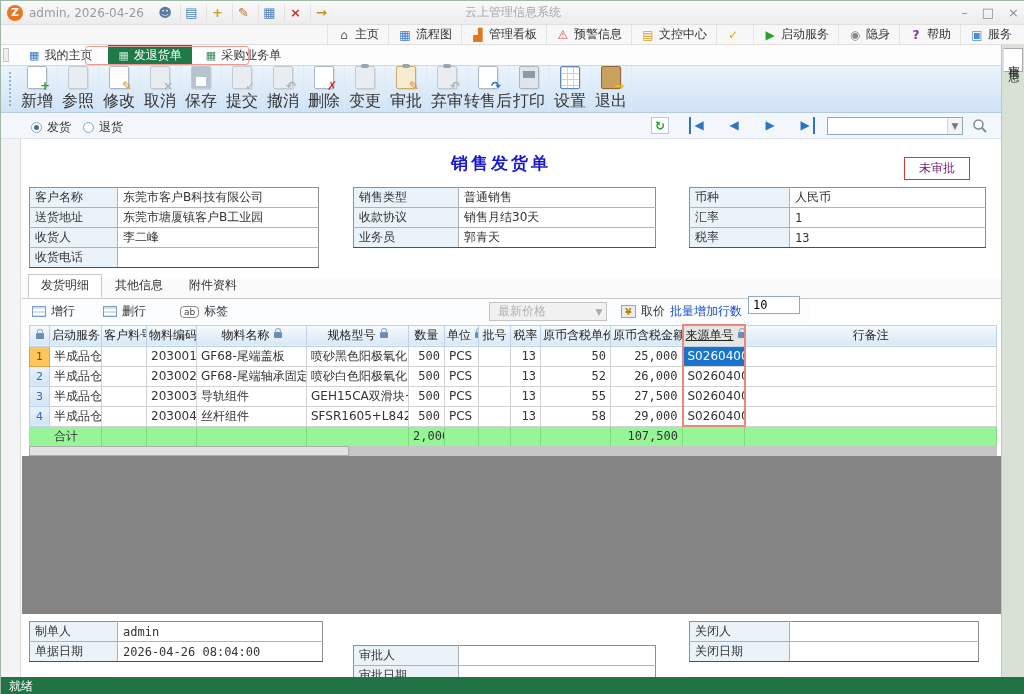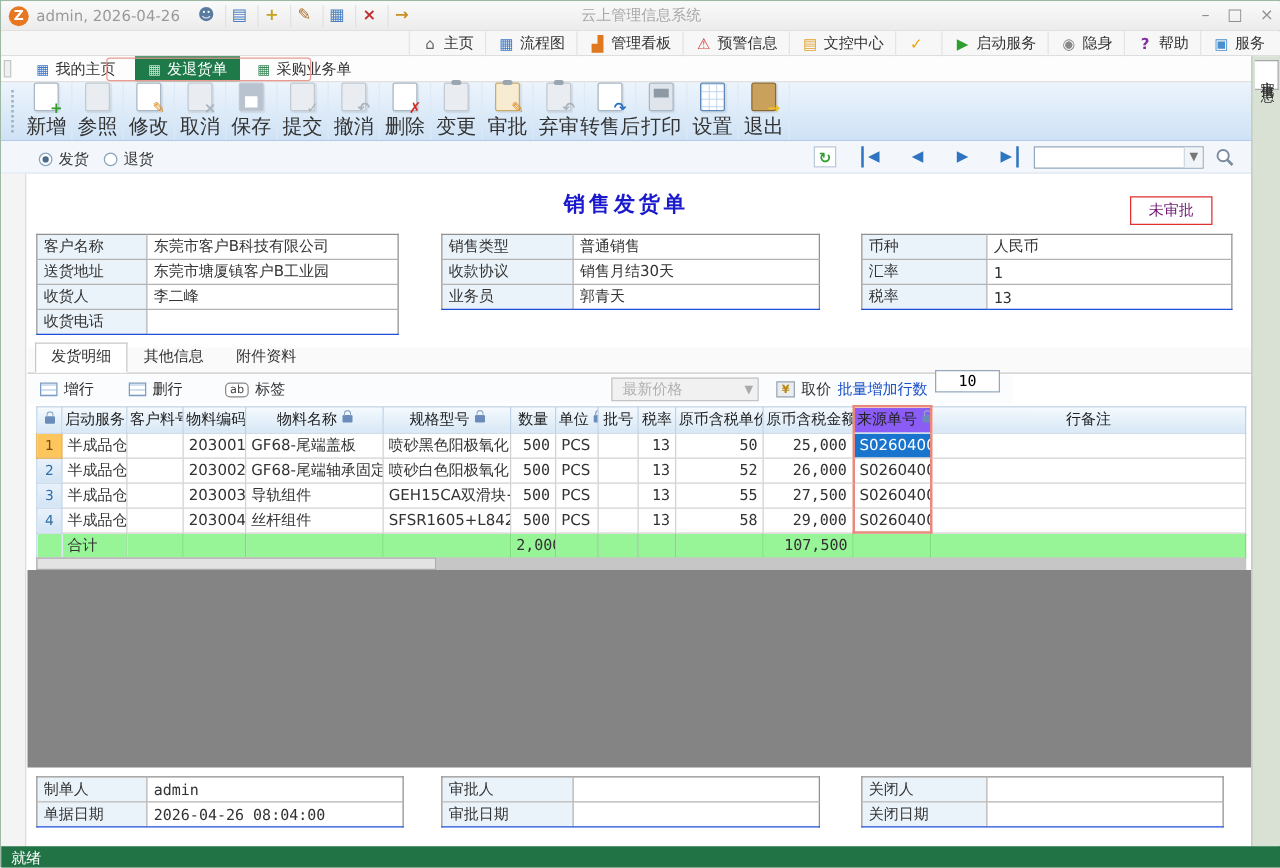--- a/index.html
+++ b/index.html
@@ -124,21 +124,21 @@
     table-layout:fixed; font-size:12px; background:#fff; }
   .grid th { background:linear-gradient(#f5fafe,#d8e8f6); border:1px solid #bdd2e6; height:21px;
     font-weight:normal; color:#222; padding:0 2px; white-space:nowrap; overflow:hidden; }
   .grid td { border:1px solid #d2d2d2; height:20px; padding:0 4px; white-space:nowrap; overflow:hidden; }
   .rownum { background:linear-gradient(#eaf2fb,#d2e4f5); color:#2f6da8; text-align:center;
     border:1px solid #bdd2e6 !important; font-size:11px; }
   .rownum.sel { background:#fdc65c; border-color:#e0a23c !important; color:#7a4a00; }
   .num { text-align:right; font-family:"DejaVu Sans Mono","Liberation Mono",monospace; }
   .total td { background:#97f597; border-color:#82d982; }
   .srchl { border-left:2px solid #e8897c !important; border-right:2px solid #e8897c !important; }
-  th.srchl { background:#8b5cf6; border-top:2px solid #e8897c !important; }
+  th.srchl { background:#e5e5e5; border-top:2px solid #e8897c !important;text-decoration:underline; }
   .srcend { border-bottom:2px solid #e8897c !important; }
   td.selcell { background:#1874cd; color:#fff; }
   .lock { display:inline-block; width:8px; height:6px; background:#6b8cba; border-radius:1px;
     position:relative; margin-left:4px; vertical-align:1px; }
   .lock::before { content:""; position:absolute; left:1px; top:-4px; width:4px; height:4px;
     border:1px solid #8ea8c6; border-bottom:none; border-radius:3px 3px 0 0; }
 
   .hscroll { position:absolute; left:28px; top:307px; width:968px; height:10px; background:#c6c6c6; }
   .hscroll .thumb { width:320px; height:10px; background:#e3e3e3; border:1px solid #adadad; }
   .gray-void { position:absolute; left:21px; top:317px; width:979px; height:158px; background:#848484; }
@@ -453,21 +453,21 @@
         </div>
       <div class="price-combo">
         <span>最新价格</span>
         <span class="arr">▼</span>
       </div>
       <div class="gt-item" style="margin-left:14px">
           <span class="coin-ic">¥</span>
           <span>取价</span>
         </div>
       <span class="batch-lbl" style="margin-left:5px">批量增加行数</span>
-      <input class="batch-input" style="margin: 0px 10px 14px 6px; text-align: center;" value="10">
+      <input class="batch-input" style="margin: 0px 10px 14px 6px;" value="10">
     </div>
 
     <table class="grid">
       <colgroup>
         <col style="width:20px">
           <col style="width:52px">
           <col style="width:45px">
           <col style="width:50px">
         <col style="width:110px">
           <col style="width:102px">
@@ -594,21 +594,21 @@
           <tr>
             <td class="lb">制单人</td>
             <td class="mono">admin</td>
           </tr>
       <tr>
             <td class="lb">单据日期</td>
             <td class="mono">2026-04-26 08:04:00</td>
           </tr>
     </tbody>
       </table>
-    <table class="ftbl" style="left:352px;top:482px;width:303px">
+    <table class="ftbl" style="left:352px;top:506px;width:303px">
       <colgroup>
           <col style="width:105px">
           <col>
         </colgroup>
       <tbody>
           <tr>
             <td class="lb">审批人</td>
             <td></td>
           </tr>
       <tr>

